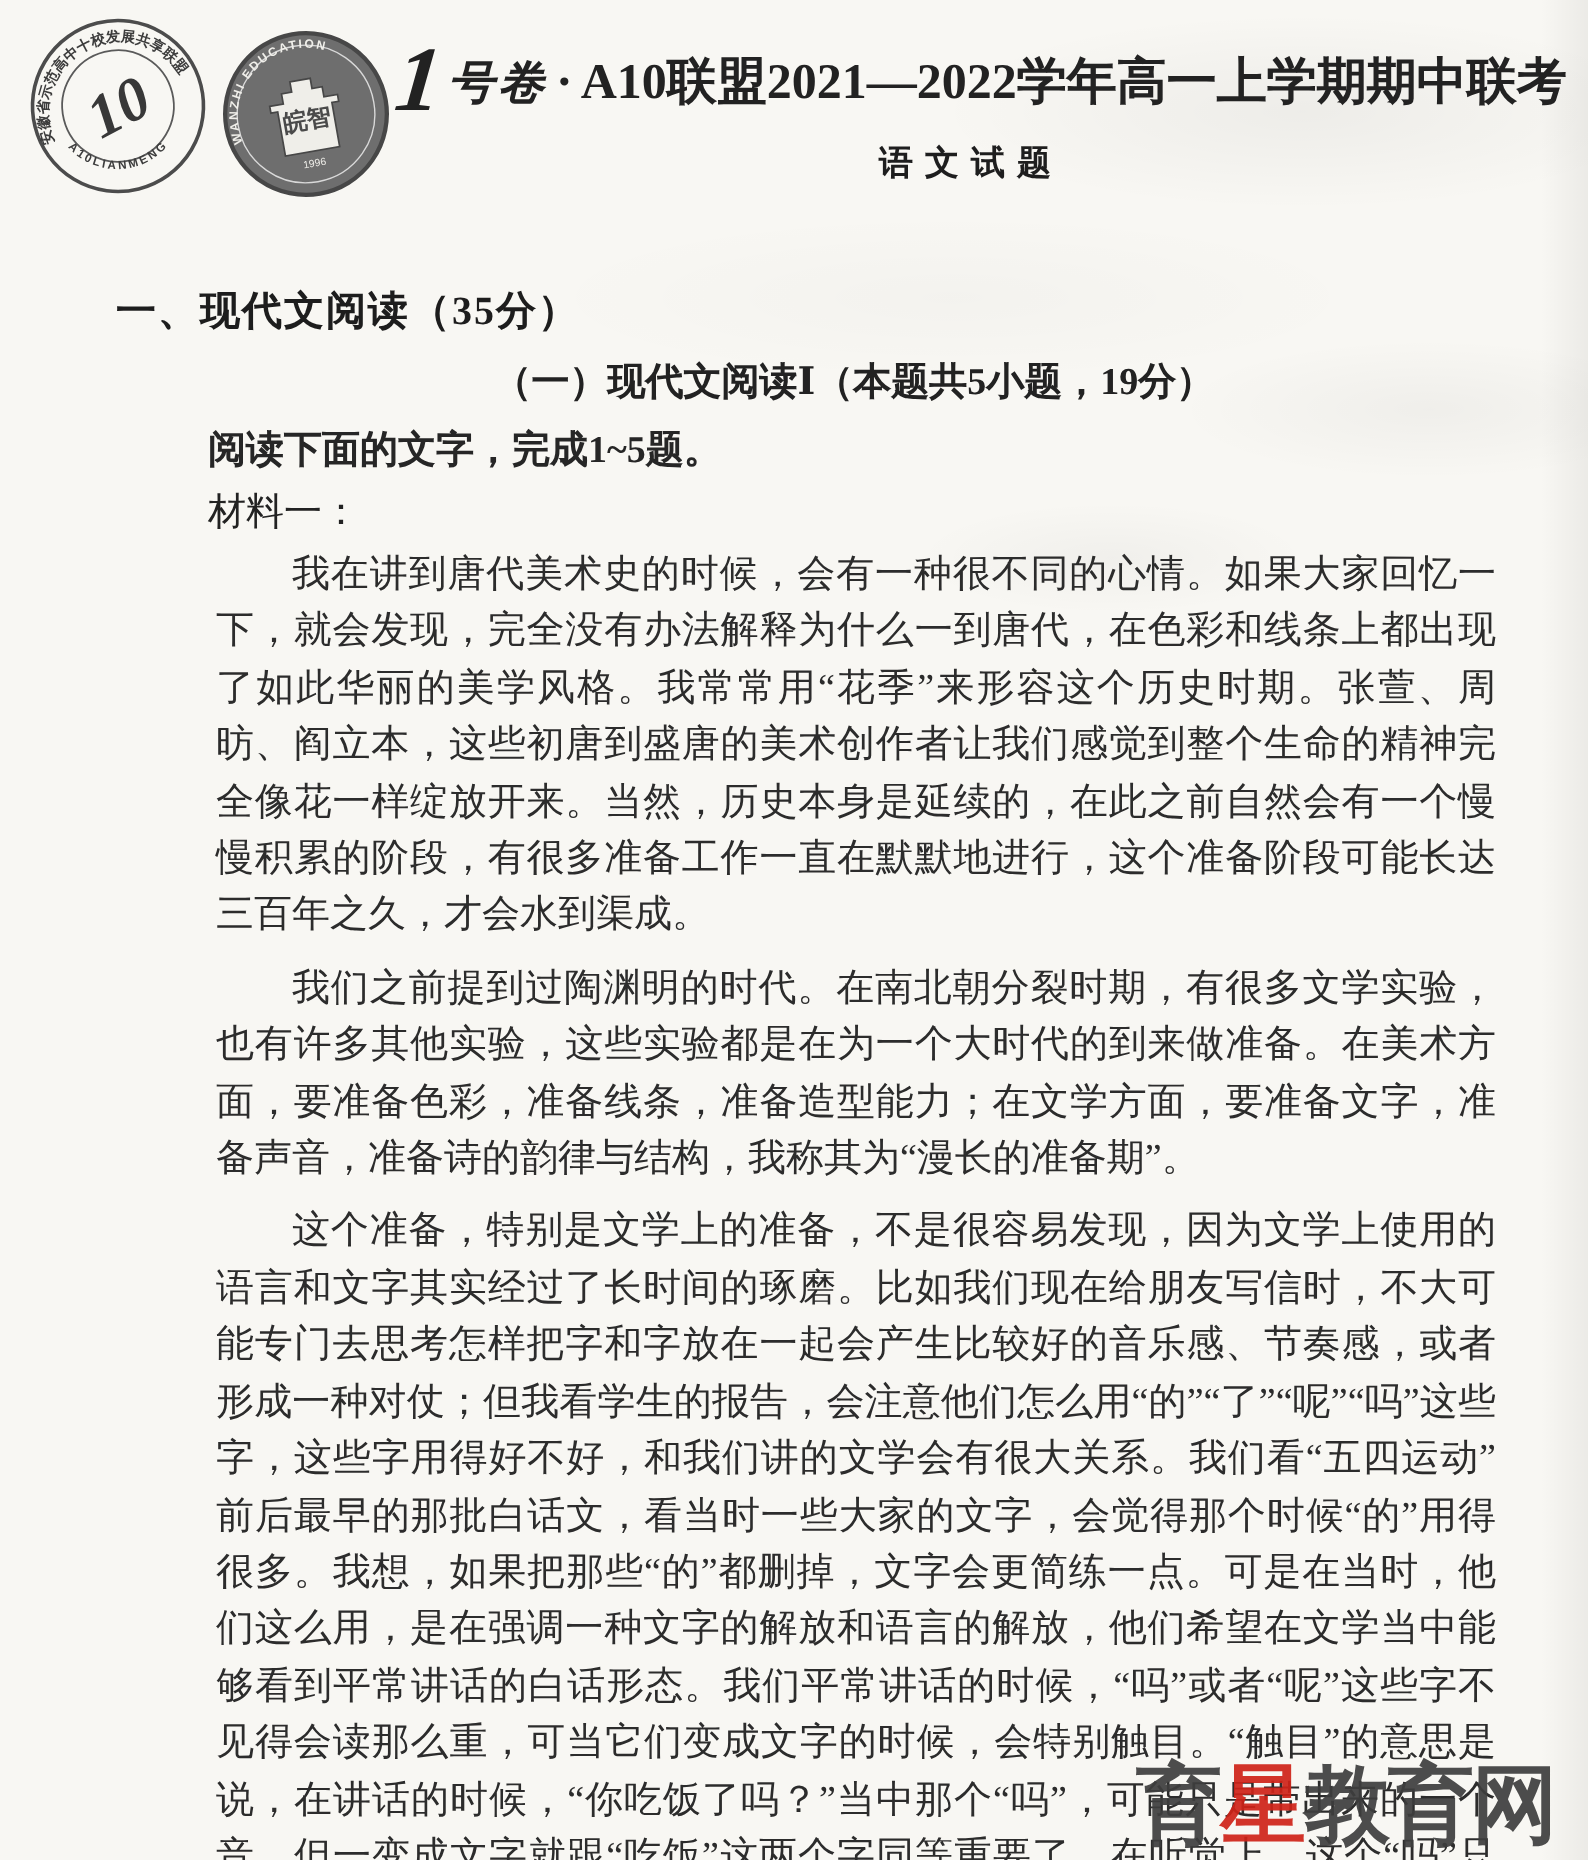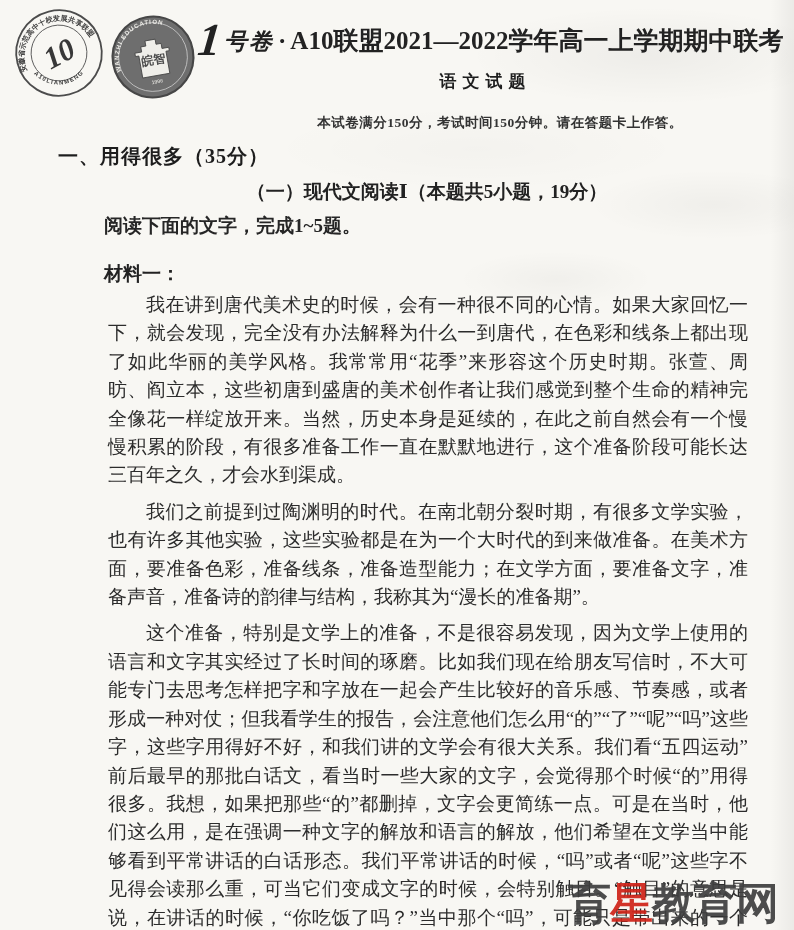--- a/index.html
+++ b/index.html
@@ -62,22 +62,22 @@
   }
   .subsection-heading {
     margin: 4px 0 0 46px;
     font-size: 19px; font-weight: bold; line-height: 32px; color: #222; text-align: center;
   }
   .reading-prompt {
     margin: 2px 0 0 46px;
     font-size: 19px; font-weight: 600; line-height: 31px; color: #262626;
   }
   .material-label {
-    margin: 18px 0 0 46px;
-    font-size: 19px; font-weight: bold; line-height: 30px; color: #222;
+    margin: 1px 0 0 46px;
+    font-size: 19px; font-weight: normal; line-height: 30px; color: #222;
   }
   .passage {
     margin: 2px 0 0 50px; width: 640px;
   }
   .passage p {
     margin: 0 0 8px 0;
     font-size: 19px; line-height: 28.4px;
     text-align: justify; text-indent: 2em;
     color: #2c2c2c;
   }
@@ -131,26 +131,23 @@
   </div>
 
   <div class="title-line">
     <span class="one-mark">1</span><span class="title-script">号卷</span><span class="title-sep">·</span><span>A10联盟2021—2022学年高一上学期期中联考</span>
   </div>
 
   <div class="subtitle-row">
     <span class="subtitle">语文试题</span>
   </div>
 
-  <div class="instructions-row">
-    <span class="instructions">本试卷满分150分，考试时间150分钟。请在答题卡上作答。</span>
-  </div>
 
   <div class="main">
-    <div class="section-heading">一、用得很多（35分）</div>
+    <div class="section-heading">一、现代文阅读（35分）</div>
     <div class="subsection-heading">（一）现代文阅读Ⅰ（本题共5小题，19分）</div>
     <div class="reading-prompt">阅读下面的文字，完成1~5题。</div>
     <div class="material-label">材料一：</div>
     <div class="passage">
       <p>我在讲到唐代美术史的时候，会有一种很不同的心情。如果大家回忆一下，就会发现，完全没有办法解释为什么一到唐代，在色彩和线条上都出现了如此华丽的美学风格。我常常用“花季”来形容这个历史时期。张萱、周昉、阎立本，这些初唐到盛唐的美术创作者让我们感觉到整个生命的精神完全像花一样绽放开来。当然，历史本身是延续的，在此之前自然会有一个慢慢积累的阶段，有很多准备工作一直在默默地进行，这个准备阶段可能长达三百年之久，才会水到渠成。</p>
       <p>我们之前提到过陶渊明的时代。在南北朝分裂时期，有很多文学实验，也有许多其他实验，这些实验都是在为一个大时代的到来做准备。在美术方面，要准备色彩，准备线条，准备造型能力；在文学方面，要准备文字，准备声音，准备诗的韵律与结构，我称其为“漫长的准备期”。</p>
       <p>这个准备，特别是文学上的准备，不是很容易发现，因为文学上使用的语言和文字其实经过了长时间的琢磨。比如我们现在给朋友写信时，不大可能专门去思考怎样把字和字放在一起会产生比较好的音乐感、节奏感，或者形成一种对仗；但我看学生的报告，会注意他们怎么用“的”“了”“呢”“吗”这些字，这些字用得好不好，和我们讲的文学会有很大关系。我们看“五四运动”前后最早的那批白话文，看当时一些大家的文字，会觉得那个时候“的”用得很多。我想，如果把那些“的”都删掉，文字会更简练一点。可是在当时，他们这么用，是在强调一种文字的解放和语言的解放，他们希望在文学当中能够看到平常讲话的白话形态。我们平常讲话的时候，“吗”或者“呢”这些字不见得会读那么重，可当它们变成文字的时候，会特别触目。“触目”的意思是说，在讲话的时候，“你吃饭了吗？”当中那个“吗”，可能只是带出来的一个音，但一变成文字就跟“吃饭”这两个字同等重要了。在听觉上，这个“吗”只是一带而过；而在视觉上，它却有了很高的独立性。可能就是这个反差，使得文字和语言之间，存在互相琢磨</p>
     </div>
   </div>
 

